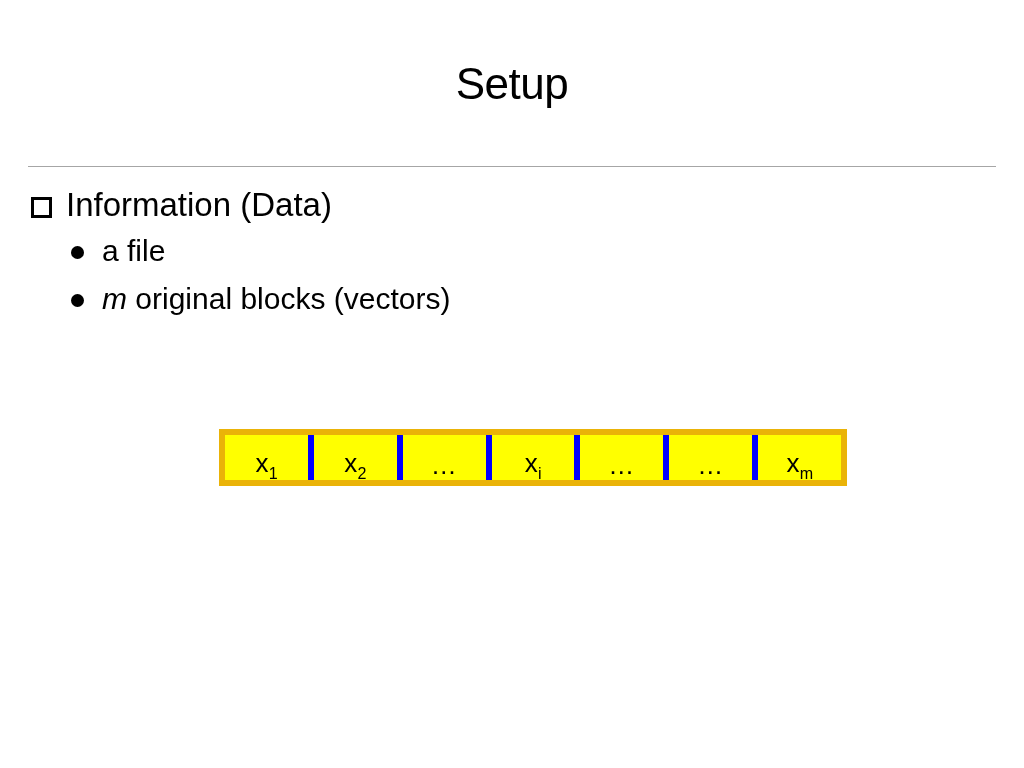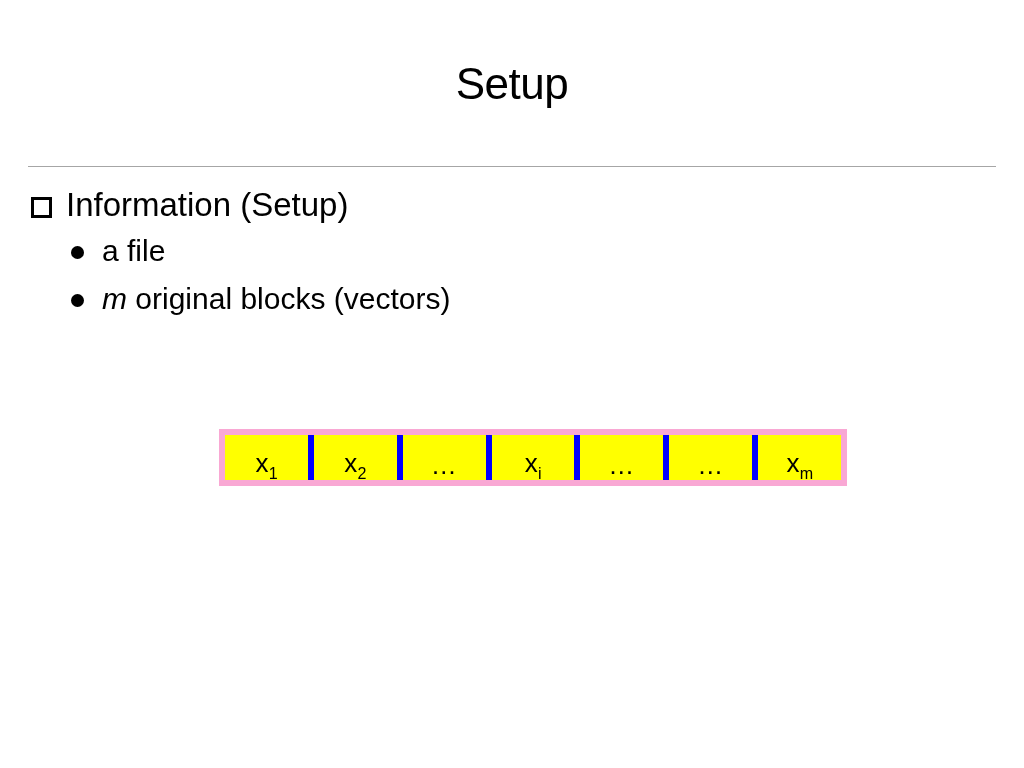--- a/index.html
+++ b/index.html
@@ -112,21 +112,21 @@
   .bullet-l2 .txt { display: block; }
   .ital { font-style: italic; }
 
   
   .block-diagram {
     position: absolute;
     left: 219px;
     top: 429px;
     display: flex;
     background: #0000ff;
-    border: 6px solid #f9a8d4;
+    border: 6px solid #eab308;
     box-sizing: border-box;
     width: 628px;
     height: 57px;
     gap: 6px;
     padding: 0;
   }
   .block-cell {
     flex: 1 1 0;
     background: #ffff00;
     position: relative;
@@ -166,21 +166,21 @@
 
 <div class="title-rule"></div>
 
 <div class="body-block">
 
   <div class="bullet-l1">
     <span class="marker">
       <span class="sq-shadow"></span>
       <span class="sq-main"></span>
     </span>
-    <span class="txt">Information (Setup)</span>
+    <span class="txt">Information (Data)</span>
   </div>
 
   <div class="bullet-l2">
     <span class="marker">
       <span class="dot"></span>
     </span>
     <span class="txt">a file</span>
   </div>
 
   <div class="bullet-l2">

